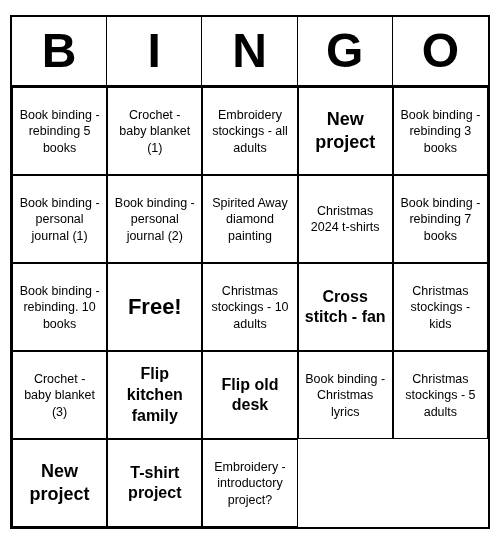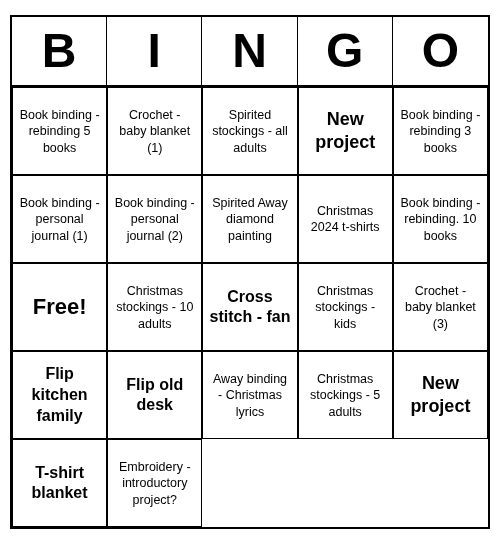--- a/index.html
+++ b/index.html
@@ -67,34 +67,35 @@
   <div class="bingo-header">
   <div class="bingo-letter">B</div>
       <div class="bingo-letter">I</div>
       <div class="bingo-letter">N</div>
       <div class="bingo-letter">G</div>
       <div class="bingo-letter">O</div>
     </div>
   <div class="bingo-grid">
   <div class="bingo-cell">Book binding - rebinding 5 books</div>
       <div class="bingo-cell">Crochet - baby blanket (1)</div>
-      <div class="bingo-cell">Spirited stockings - all adults</div>
+      <div class="bingo-cell">Embroidery stockings - all adults</div>
       <div class="bingo-cell large-text">New project</div>
       <div class="bingo-cell">Book binding - rebinding 3 books</div>
       <div class="bingo-cell">Book binding - personal journal (1)</div>
       <div class="bingo-cell">Book binding - personal journal (2)</div>
       <div class="bingo-cell">Spirited Away diamond painting</div>
       <div class="bingo-cell">Christmas 2024 t-shirts</div>
+      <div class="bingo-cell">Book binding - rebinding 7 books</div>
       <div class="bingo-cell">Book binding - rebinding. 10 books</div>
       <div class="bingo-cell free">Free!</div>
       <div class="bingo-cell">Christmas stockings - 10 adults</div>
       <div class="bingo-cell medium-large">Cross stitch - fan</div>
       <div class="bingo-cell">Christmas stockings - kids</div>
       <div class="bingo-cell">Crochet - baby blanket (3)</div>
       <div class="bingo-cell medium-large">Flip kitchen family</div>
       <div class="bingo-cell medium-large">Flip old desk</div>
-      <div class="bingo-cell">Away binding - Christmas lyrics</div>
+      <div class="bingo-cell">Book binding - Christmas lyrics</div>
       <div class="bingo-cell">Christmas stockings - 5 adults</div>
       <div class="bingo-cell large-text">New project</div>
-      <div class="bingo-cell medium-large">T-shirt blanket</div>
+      <div class="bingo-cell medium-large">T-shirt project</div>
       <div class="bingo-cell">Embroidery - introductory project?</div>
     </div>
 </div>
 
 </body></html>

